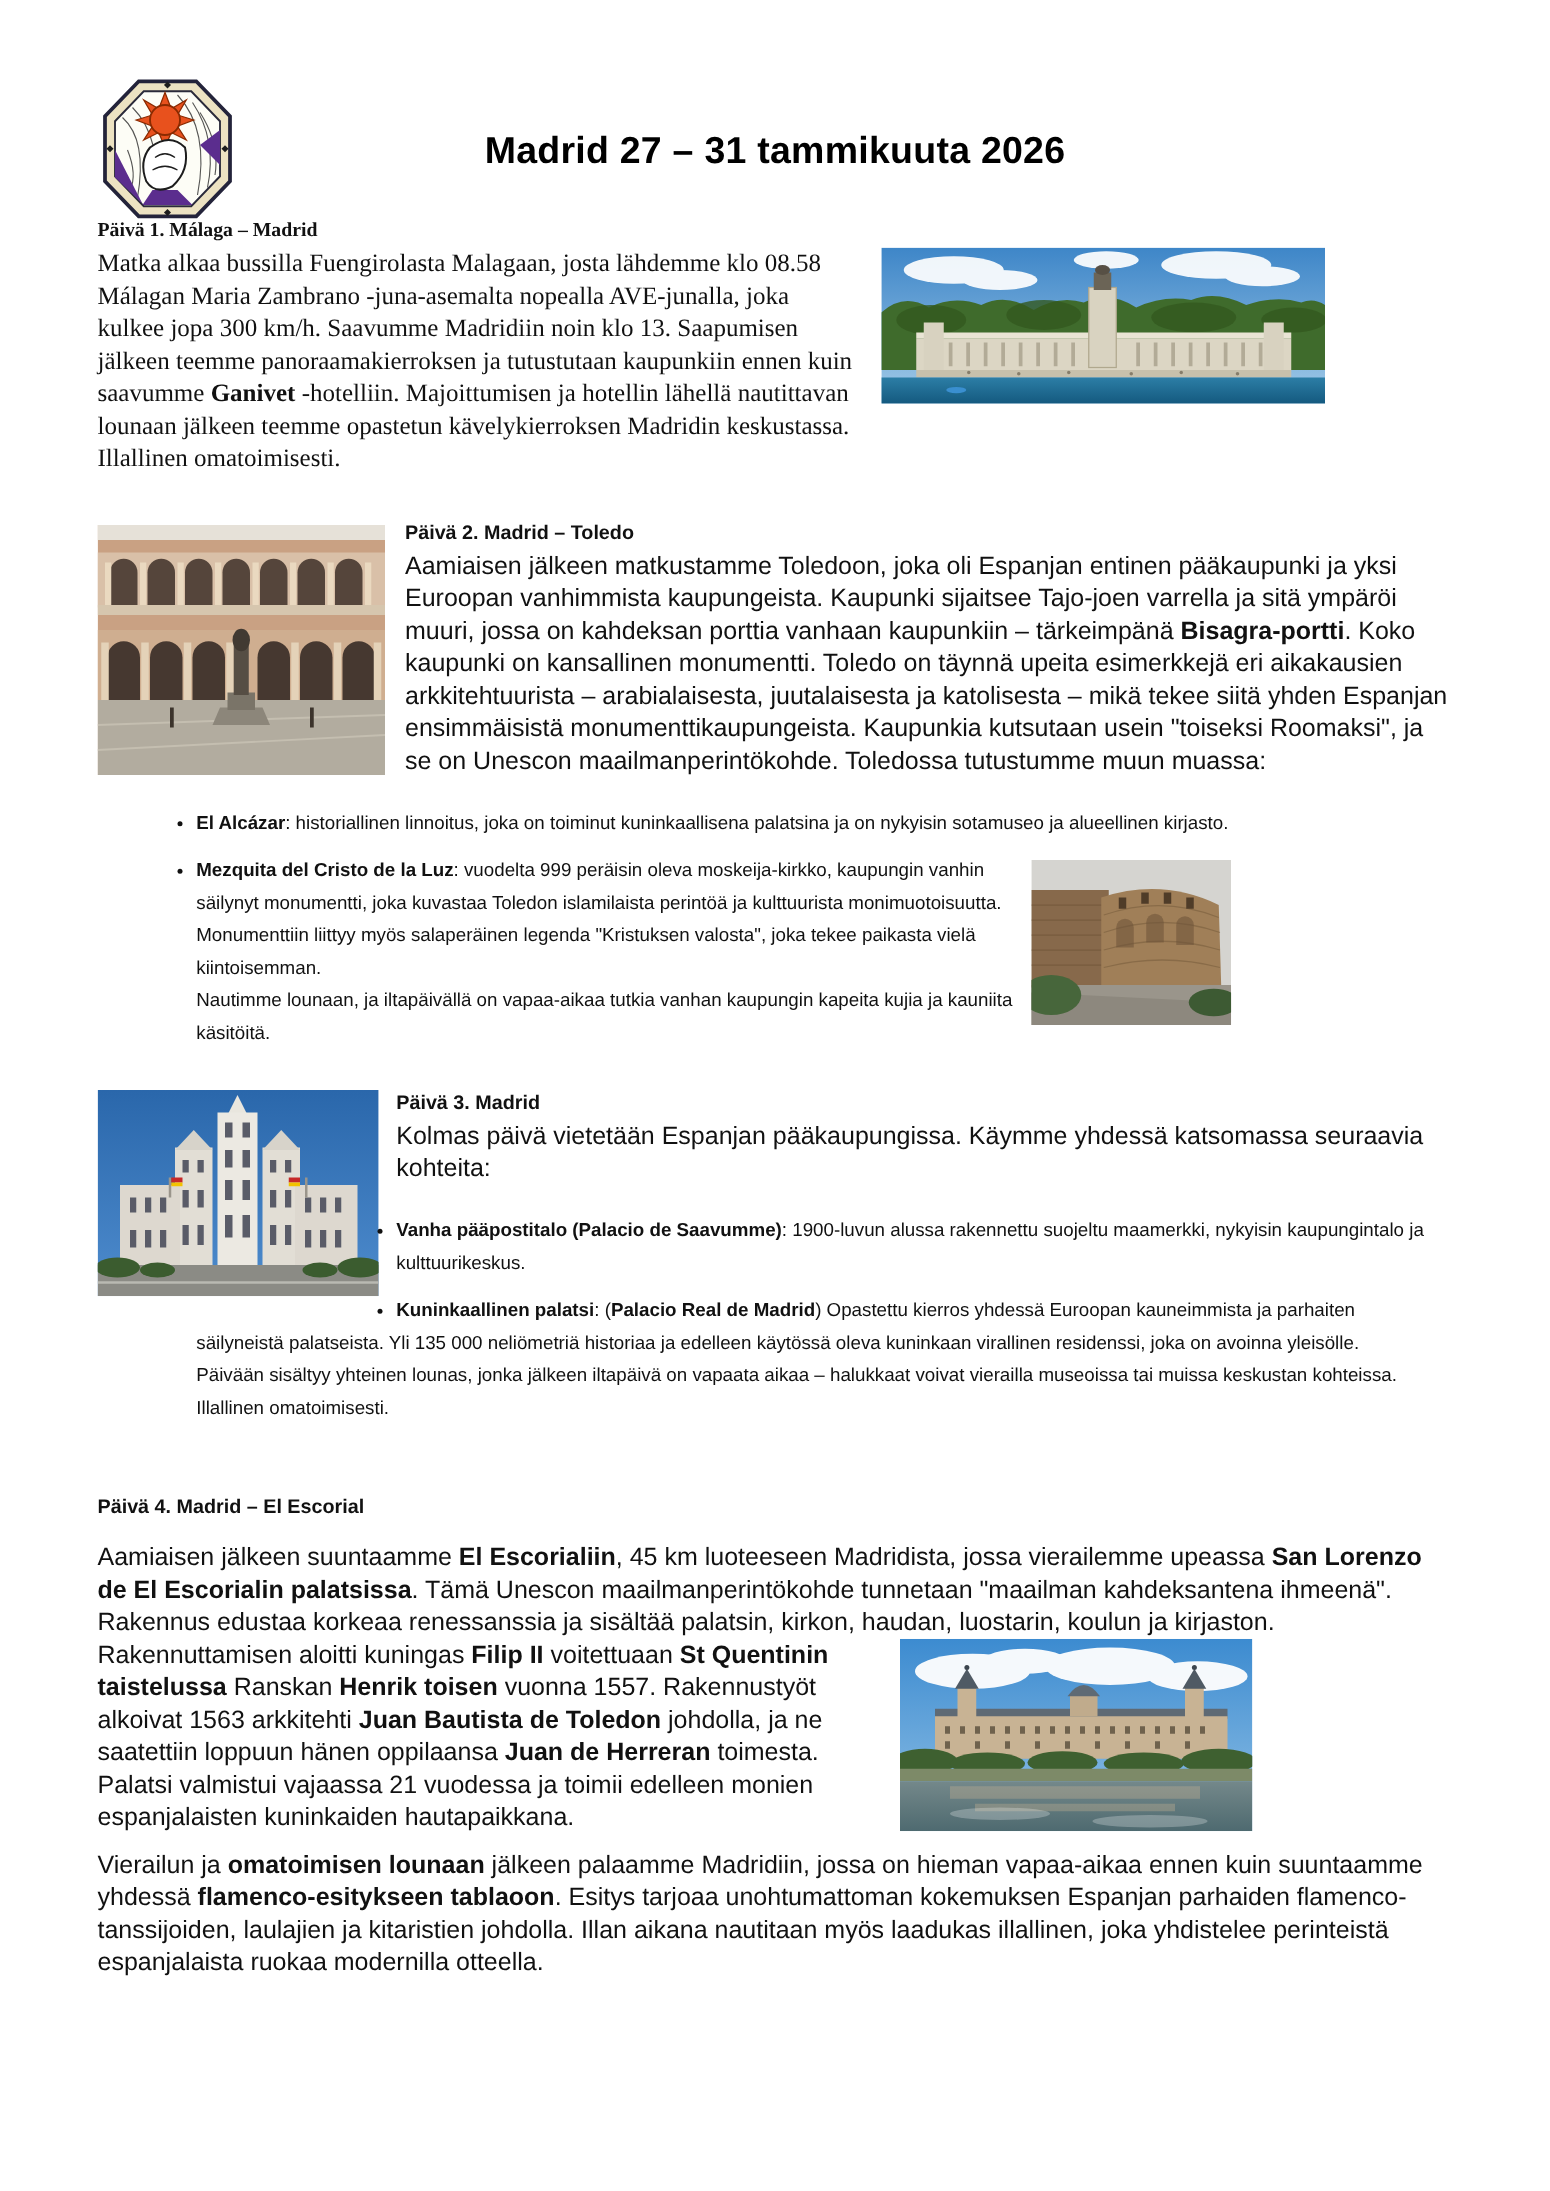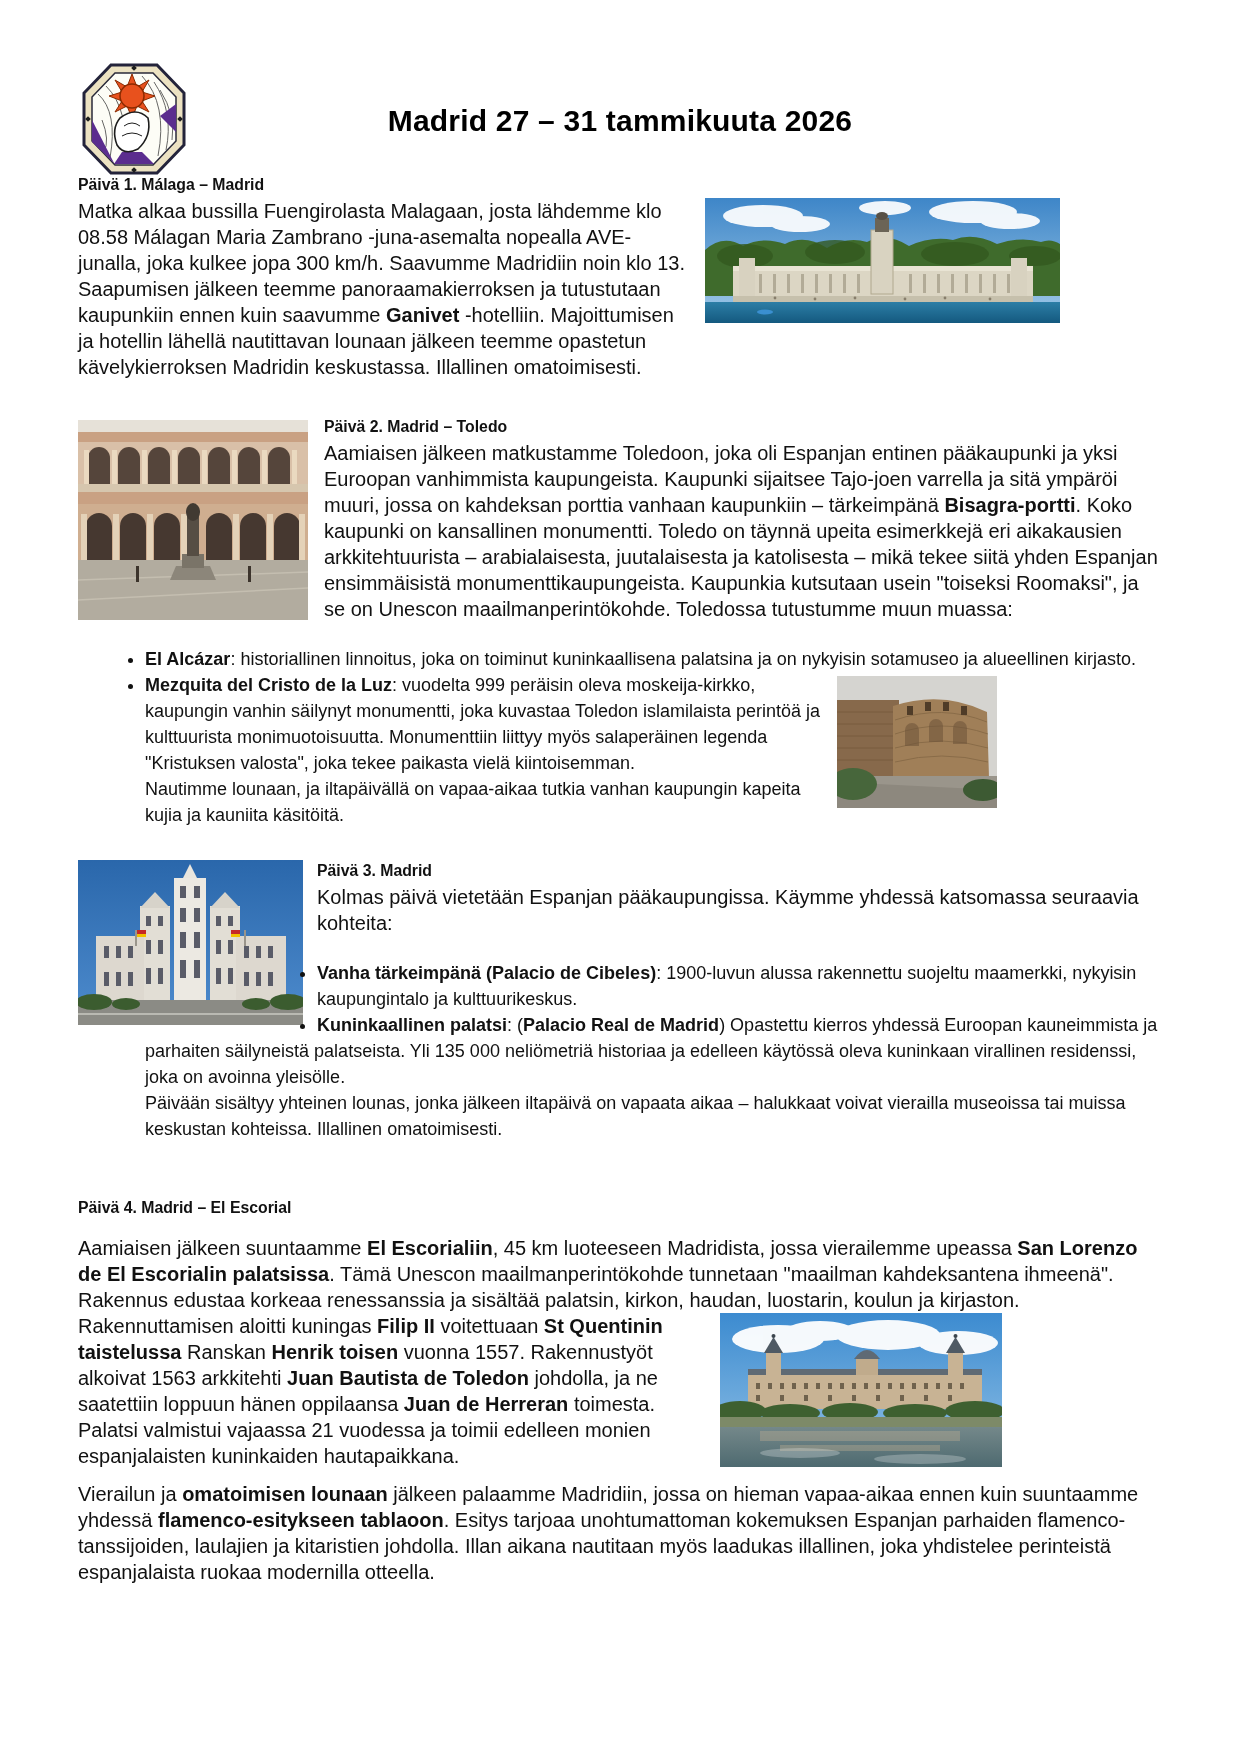--- a/index.html
+++ b/index.html
@@ -8,27 +8,27 @@
     background:#ffffff;color:#111;
     font-family:"Liberation Sans","DejaVu Sans",sans-serif;
   }
   .page{padding:0 78px;}
   .logo{position:absolute;top:60px;left:80px;width:108px;height:118px;}
   .title{margin:0;padding-top:104px;text-align:center;font-size:30px;font-weight:bold;color:#000;letter-spacing:.2px;}
   h2{margin:0;font-size:15.8px;line-height:26px;font-weight:bold;}
   p{margin:0;font-size:20px;line-height:26px;}
   b{font-weight:bold;}
   section{font-size:15.8px;line-height:26px;}
-  .day1{margin-top:34px;}
+  .day1{margin-top:34px;font-family:Liberation Serif, serif;}
   .day2{margin-top:34px;}
   .day3{margin-top:30px;}
   .day4-h{margin-top:53px;margin-bottom:14px;}
   .day4 p.p2{margin-top:12px;}
   ul{list-style:disc outside;margin:24px 0 0 0;padding-left:67px;}
-  li{margin:0;font-size:18px;line-height:26px;}
+  li{margin:12px;font-size:15px;line-height:26px;}
   .photo{display:block;overflow:hidden;}
   .photo svg{display:block;}
   .float-r{float:right;}
   .float-l{float:left;}
   .ph1{width:355px;height:125px;margin:0 102px 10px 16px;}
   .ph2{width:230px;height:200px;margin:6px 16px 10px 0;}
   .ph3{width:160px;height:132px;margin:4px 165px 8px 14px;}
   .ph4{width:225px;height:165px;margin:2px 14px 10px 0;}
   .ph5{width:282px;height:154px;margin:0 160px 10px 16px;clear:right;}
   .spacer-r{float:right;width:1px;height:78px;}
@@ -328,21 +328,21 @@
             <path d="M0,154 h225"></path>
           </g>
       </svg>
     </span>
     <h2>Päivä 3. Madrid</h2>
     <p>
       <span><span>Kolmas päivä vietetään Espanjan pääkaupungissa. Käymme yhdessä katsomassa seuraavia kohteita:</span></span>
     </p>
     <ul>
       <li>
-        <div><b>Vanha tärkeimpänä (Palacio de Cibeles)</b><span>: 1900-luvun alussa rakennettu suojeltu maamerkki, nykyisin kaupungintalo ja kulttuurikeskus.</span></div>
+        <div><b>Vanha pääpostitalo (Palacio de Saavumme)</b><span>: 1900-luvun alussa rakennettu suojeltu maamerkki, nykyisin kaupungintalo ja kulttuurikeskus.</span></div>
       </li>
       <li>
         <div><b>Kuninkaallinen palatsi</b><span>: (</span><b>Palacio Real de Madrid</b><span>) Opastettu kierros yhdessä Euroopan kauneimmista ja parhaiten säilyneistä palatseista. Yli 135 000 neliömetriä historiaa ja edelleen käytössä oleva kuninkaan virallinen residenssi, joka on avoinna yleisölle.</span></div>
         <div><span>Päivään sisältyy yhteinen lounas, jonka jälkeen iltapäivä on vapaata aikaa – halukkaat voivat vierailla museoissa tai muissa keskustan kohteissa. Illallinen omatoimisesti.</span></div>
       </li>
     </ul>
   </section>
 
   <section class="day4">
     <h2 class="day4-h">Päivä 4.  Madrid – El Escorial</h2>

